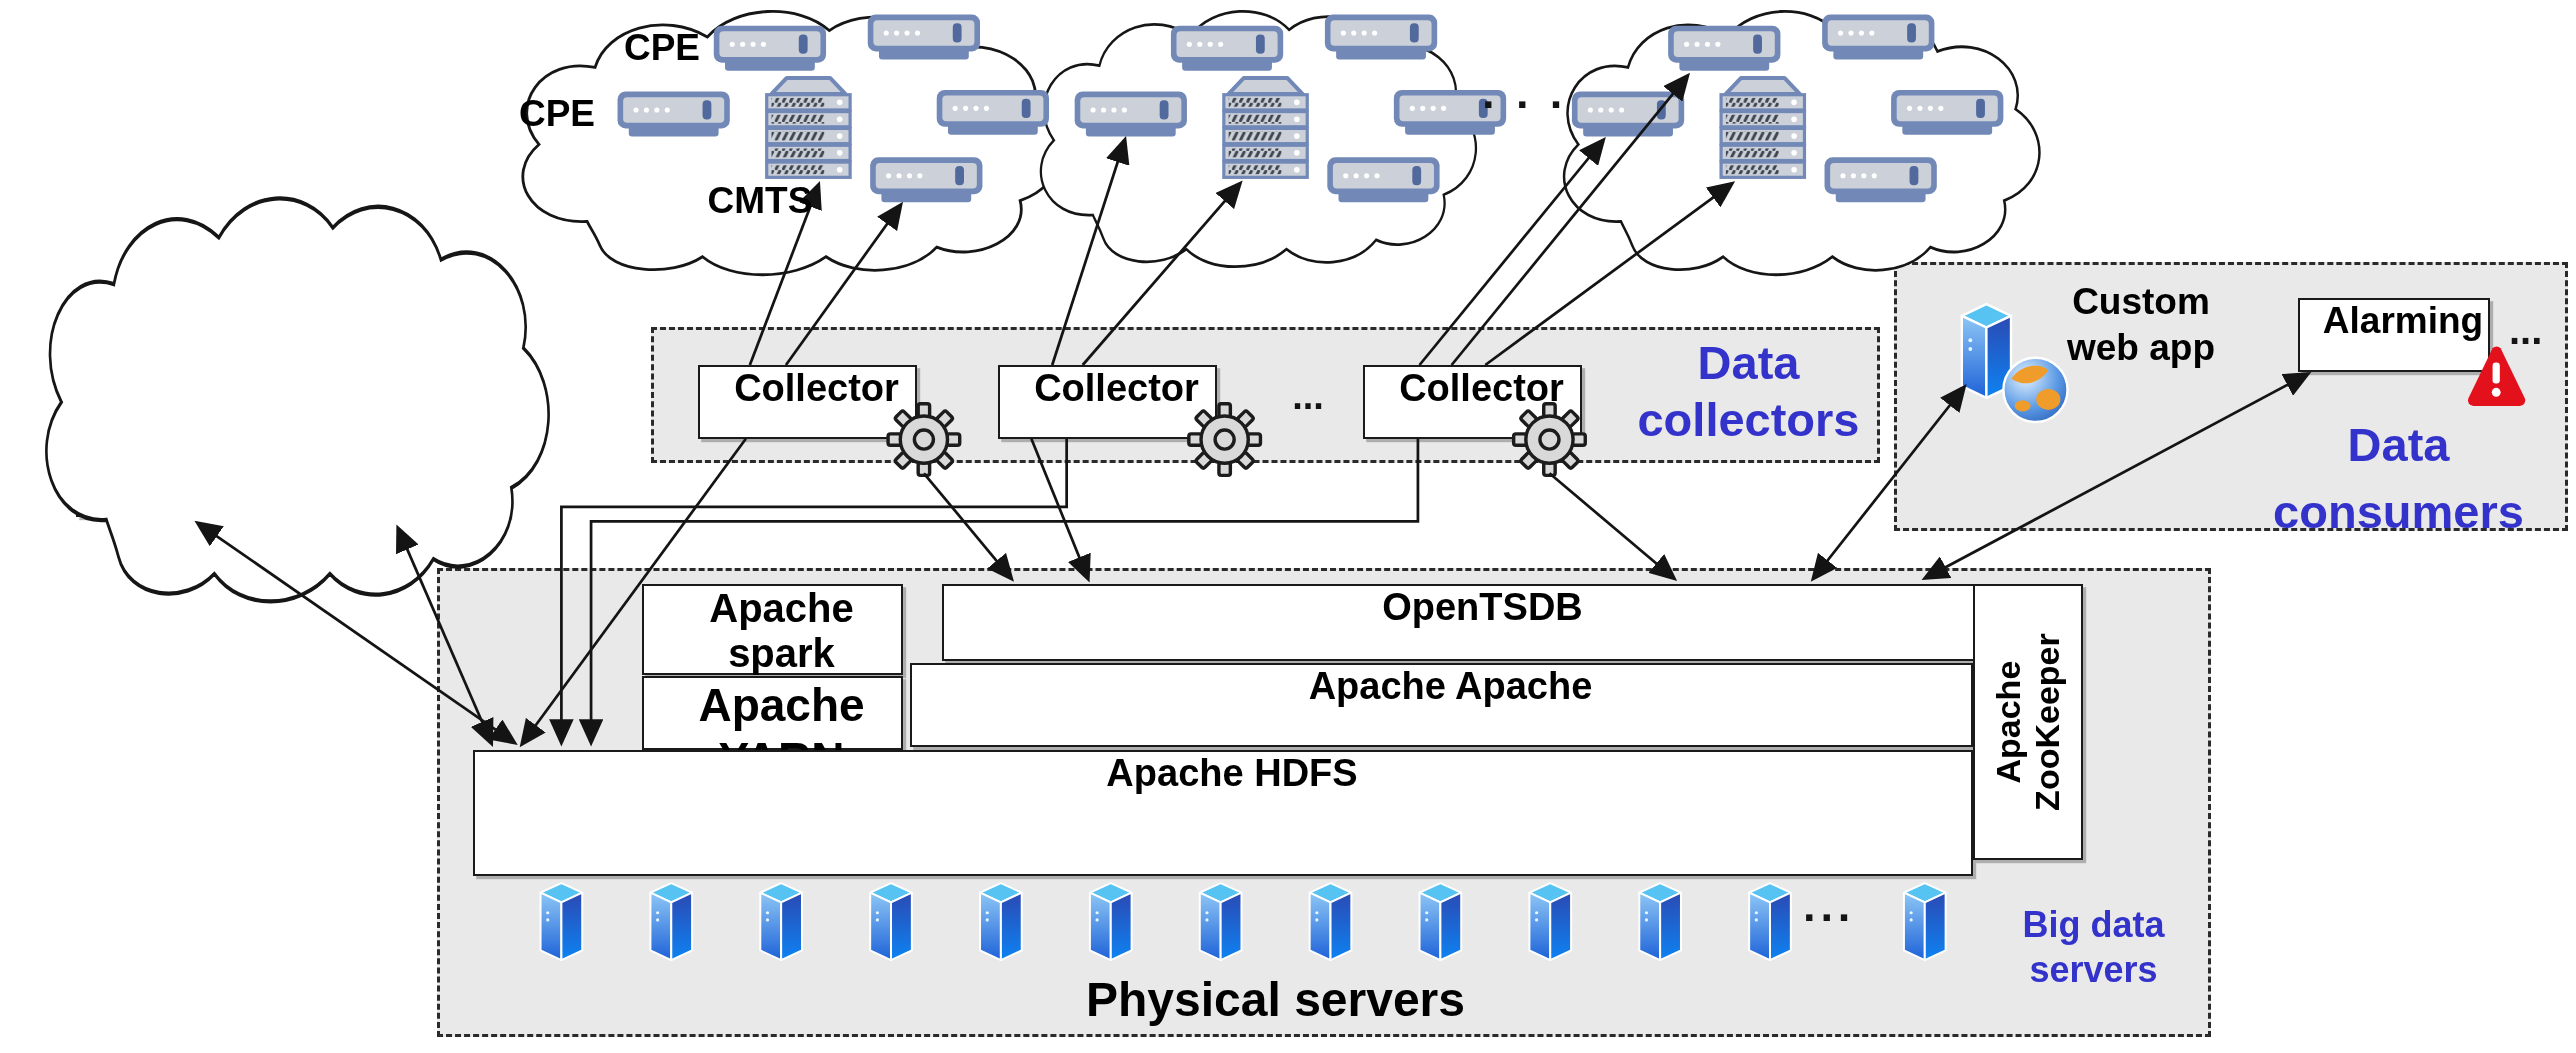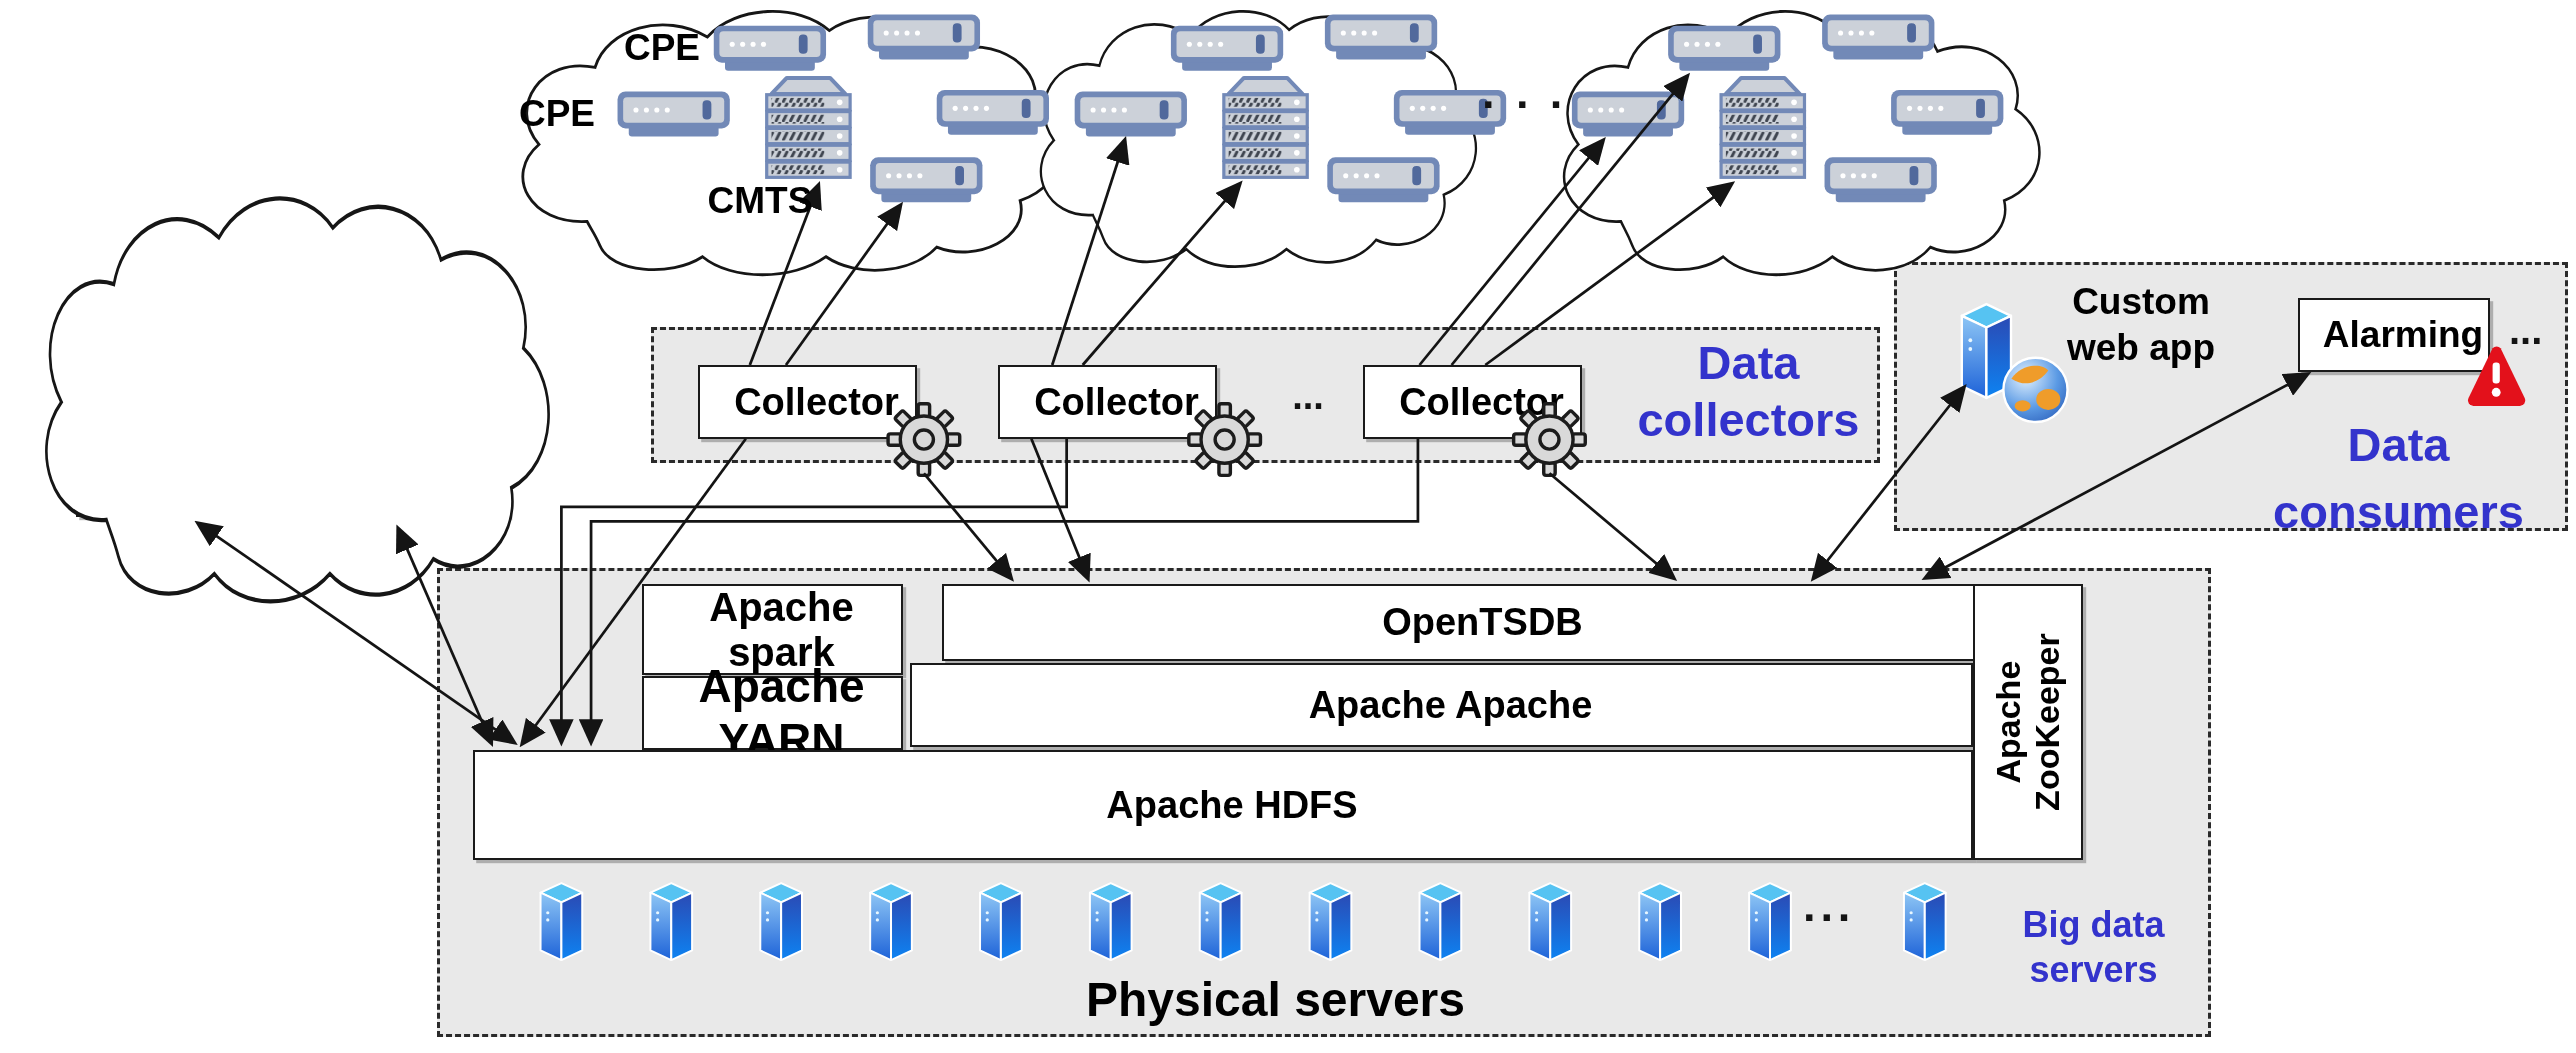--- a/index.html
+++ b/index.html
@@ -1,21 +1,21 @@
 <!DOCTYPE html>
 <html style="font-size:13px"><head>
 <meta charset="utf-8">
 <style>
   html,body{margin:0;padding:0;background:#fff;}
   body{width:2576px;height:1054px;font-family:"Liberation Sans",sans-serif;}
   #stage{position:relative;width:2576px;height:1054px;overflow:hidden;background:#fff;}
   .panel{position:absolute;background:#e9e9e9;border:3.2px dashed #2a2a2a;box-sizing:border-box;z-index:1;}
   .wbox{position:absolute;background:#fff;border:2.4px solid #1a1a1a;box-sizing:border-box;
         box-shadow:3.2px 3.2px 0 rgba(125,125,125,.55);z-index:3;
-        display:flex;align-items:center;justify-content:center;text-align:center;
+        display:flex;align-items:flex-start;justify-content:center;text-align:center;
         font-weight:bold;color:#000;padding-left:18px;}
   .lbl{position:absolute;z-index:6;font-weight:bold;color:#000;text-align:center;line-height:1.15;white-space:nowrap;}
   .blue{color:#3333cc;}
   .dots{position:absolute;z-index:6;font-weight:bold;color:#141414;}
   svg#overlay{position:absolute;left:0;top:0;z-index:5;pointer-events:none;}
   .boxline{display:block;}
   #zk{position:absolute;left:1973px;top:584px;width:110px;height:276px;z-index:4;
       display:flex;align-items:center;justify-content:center;}
   #zk .rot{transform:rotate(-90deg);font-weight:bold;font-size:34px;line-height:1.15;text-align:center;white-space:nowrap;}
 </style>
@@ -79,21 +79,21 @@
     </div>
   <div class="wbox" style="left:642px;top:676px;width:261px;height:74px;font-size:46px;">
       <span>Apache YARN</span>
     </div>
   <div class="wbox" style="left:910px;top:584px;width:1063px;height:77px;font-size:38px;margin-left:32px;">
       <span>OpenTSDB</span>
     </div>
   <div class="wbox" style="left:910px;top:663px;width:1063px;height:84px;font-size:38px;">
       <span>Apache Apache</span>
     </div>
-  <div class="wbox" style="left:473px;top:750px;width:1500px;height:110px;font-size:38px;">
+  <div class="wbox" style="left:473px;top:750px;width:1500px;height:126px;font-size:38px;">
       <span>Apache HDFS</span>
     </div>
   <div class="wbox" id="zkbox" style="left:1973px;top:584px;width:110px;height:276px;"></div>
   <div id="zk">
     <div class="rot">
       <span class="boxline">Apache</span>
       <span class="boxline">ZooKeeper</span>
     </div>
   </div>
 

